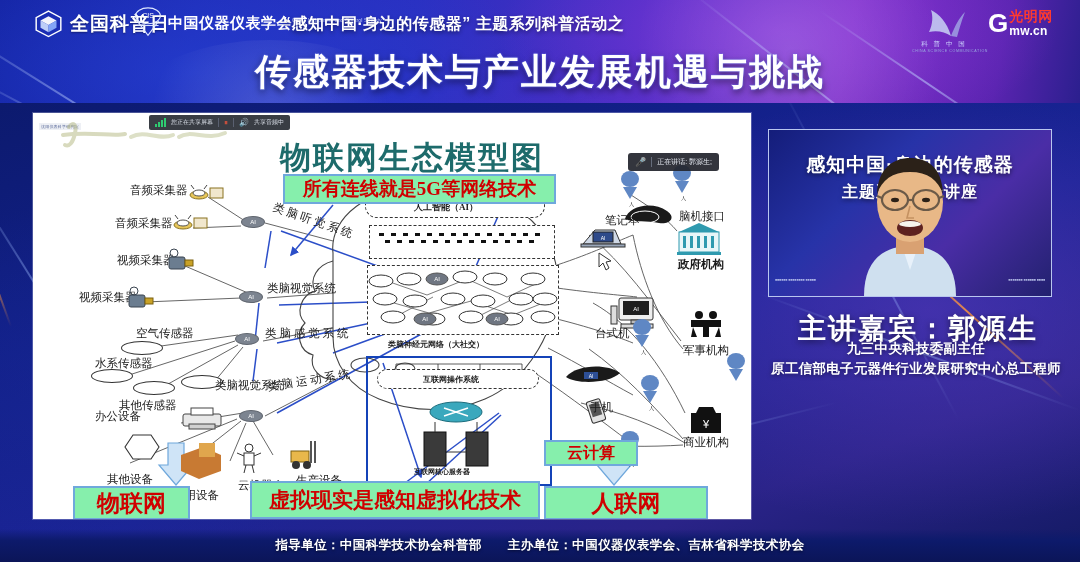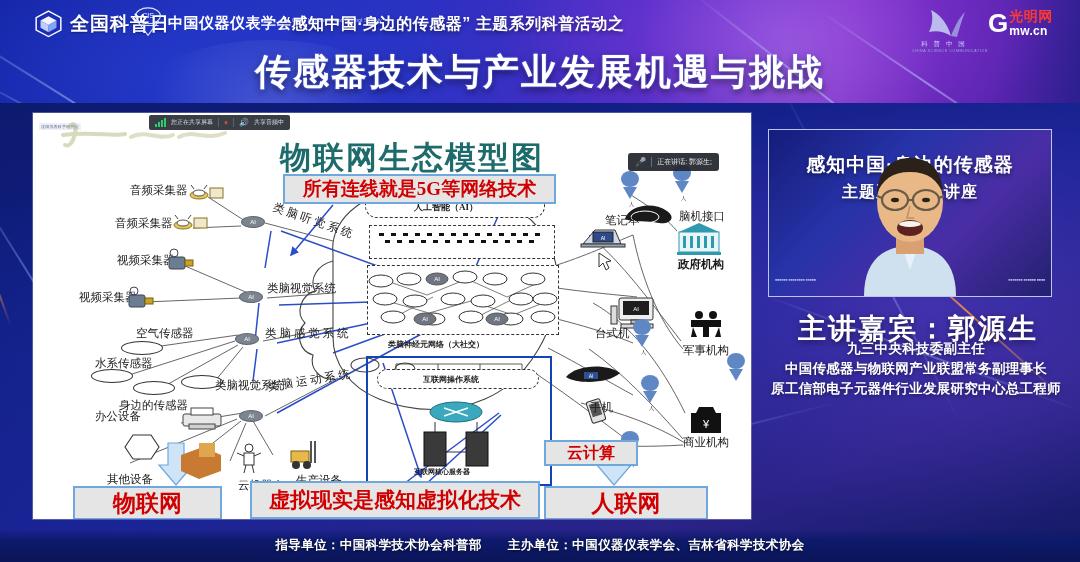--- a/index.html
+++ b/index.html
@@ -106,27 +106,27 @@
   .speak-chip .sdiv { width:1px; height:10px; background:#666d7c; }
   .speak-chip .stxt { color:#e9edf5; font-size:7px; white-space:nowrap; }
 
   .slide-title {
     position:absolute; left:247px; top:24px;
     font-family:"Liberation Serif","DejaVu Serif",serif;
     font-size:31px; font-weight:bold; color:#1d6b6b; letter-spacing:2px; white-space:nowrap;
   }
 
   .callout {
-    position:absolute; border:2px solid #6fa8dc; background:#e5e5e5;
+    position:absolute; border:2px solid #6fa8dc; background:#86efac;
     display:flex; align-items:center; justify-content:center;
     font-family:"Liberation Serif","DejaVu Serif",serif;
     color:#d00000; font-weight:bold; white-space:nowrap;
   }
   .callout.c-5g   { left:250px; top:61px; width:273px; height:30px; font-size:19px; }
-  .callout.c-iot  { left:40px;  top:373px; width:149px; height:34px; font-size:23px; }
+  .callout.c-iot  { left:40px;  top:373px; width:117px; height:34px; font-size:23px; }
   .callout.c-vr   { left:217px; top:368px; width:290px; height:38px; font-size:21px; }
   .callout.c-pnet { left:511px; top:373px; width:164px; height:34px; font-size:23px; }
   .callout.c-cloud{ left:471px; top:327px; width:94px; height:26px; font-size:16px;margin-left:40px; }
 
   
   .dlab {
     position:absolute; font-family:"Liberation Serif","DejaVu Serif",serif;
     color:#1a1a1a; white-space:nowrap;
   }
   .dlab.md { font-size:11.5px; }
@@ -376,21 +376,21 @@
     <div class="ellipse-node" style="left:100px;top:268px;width:42px;height:14px;"></div>
     <div class="ellipse-node" style="left:148px;top:262px;width:42px;height:14px;"></div>
 
     <div class="dlab md" style="left:97px;top:70px;">音频采集器</div>
     <div class="dlab md" style="left:82px;top:103px;">音频采集器</div>
     <div class="dlab md" style="left:84px;top:140px;">视频采集器</div>
     <div class="dlab md" style="left:46px;top:177px;">视频采集器</div>
     <div class="dlab md" style="left:103px;top:213px;">空气传感器</div>
     <div class="dlab md" style="left:62px;top:243px;">水系传感器</div>
     <div class="dlab md" style="left:182px;top:265px;">类脑视觉系统</div>
-    <div class="dlab md" style="left:86px;top:285px;">身边的传感器</div>
+    <div class="dlab md" style="left:86px;top:285px;">其他传感器</div>
     <div class="dlab md" style="left:62px;top:296px;">办公设备</div>
     <div class="dlab md" style="left:74px;top:359px;">其他设备</div>
     <div class="dlab md" style="left:140px;top:375px;">家用设备</div>
     <div class="dlab md" style="left:205px;top:365px;">云机器人</div>
     <div class="dlab md" style="left:263px;top:360px;">生产设备</div>
 
     <svg style="position:absolute;left:0;top:0;width:718px;height:406px;pointer-events:none;">
 
       <g transform="translate(158,72)">
         <ellipse cx="8" cy="10" rx="9" ry="4" fill="#e8c75a" stroke="#8a7320"></ellipse>
@@ -700,21 +700,20 @@
       <path d="M64 60 L61 72 L68 72" fill="none" stroke="#c49161" stroke-width="1.6"></path>
 
       <ellipse cx="64" cy="82" rx="13" ry="8" fill="#5e2220"></ellipse>
       <ellipse cx="64" cy="78" rx="11" ry="3" fill="#f7f4ee"></ellipse>
     </svg>
   </div>
 
   <div class="spk-name">主讲嘉宾：郭源生</div>
   <div class="spk-lines">
     <div>九三中央科技委副主任</div>
-    <div>中国传感器与物联网产业联盟常务副理事长</div>
     <div>原工信部电子元器件行业发展研究中心总工程师</div>
   </div>
 
 </div>
 
 <div class="footer">
   <span>指导单位：中国科学技术协会科普部</span>
   <span>主办单位：中国仪器仪表学会、吉林省科学技术协会</span>
 </div>
 

